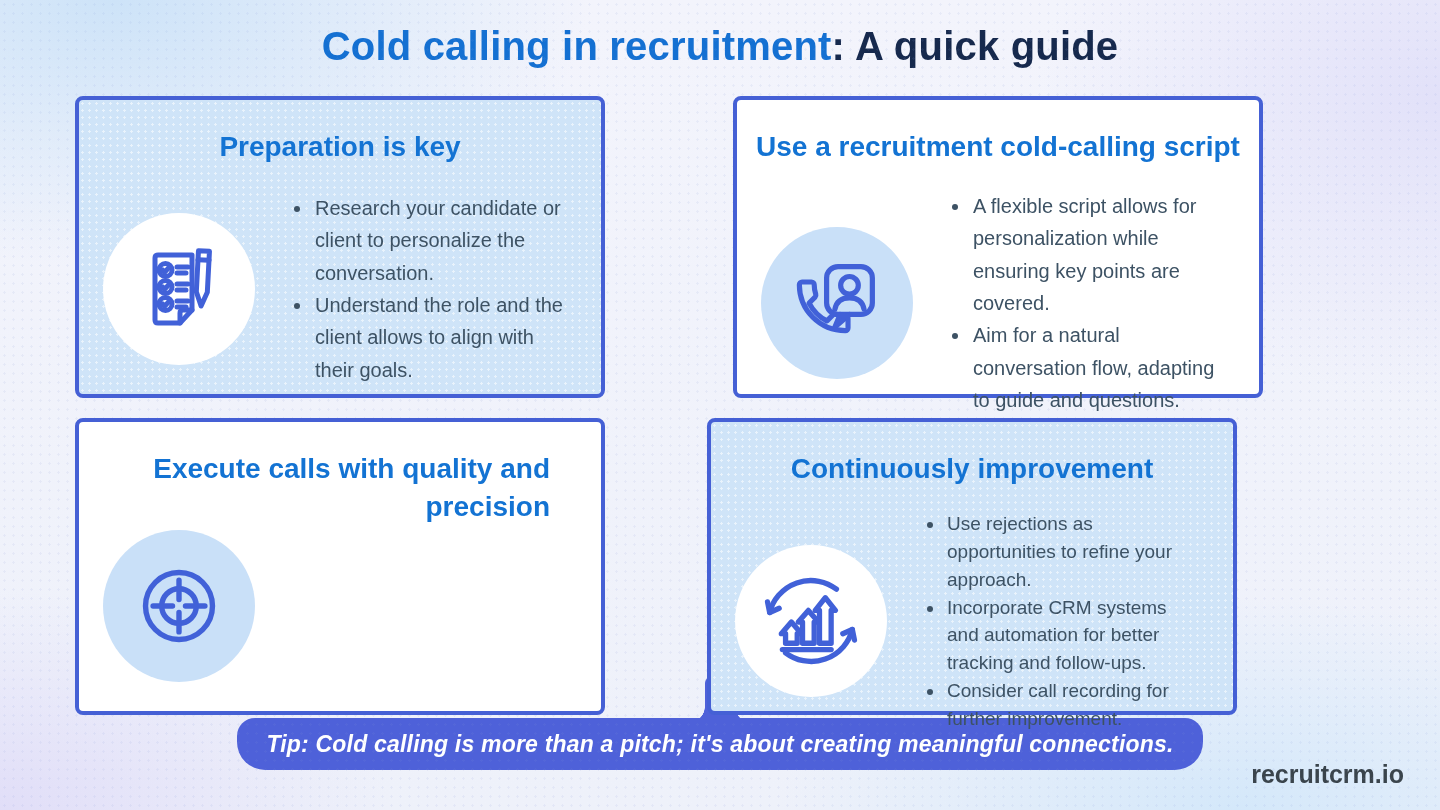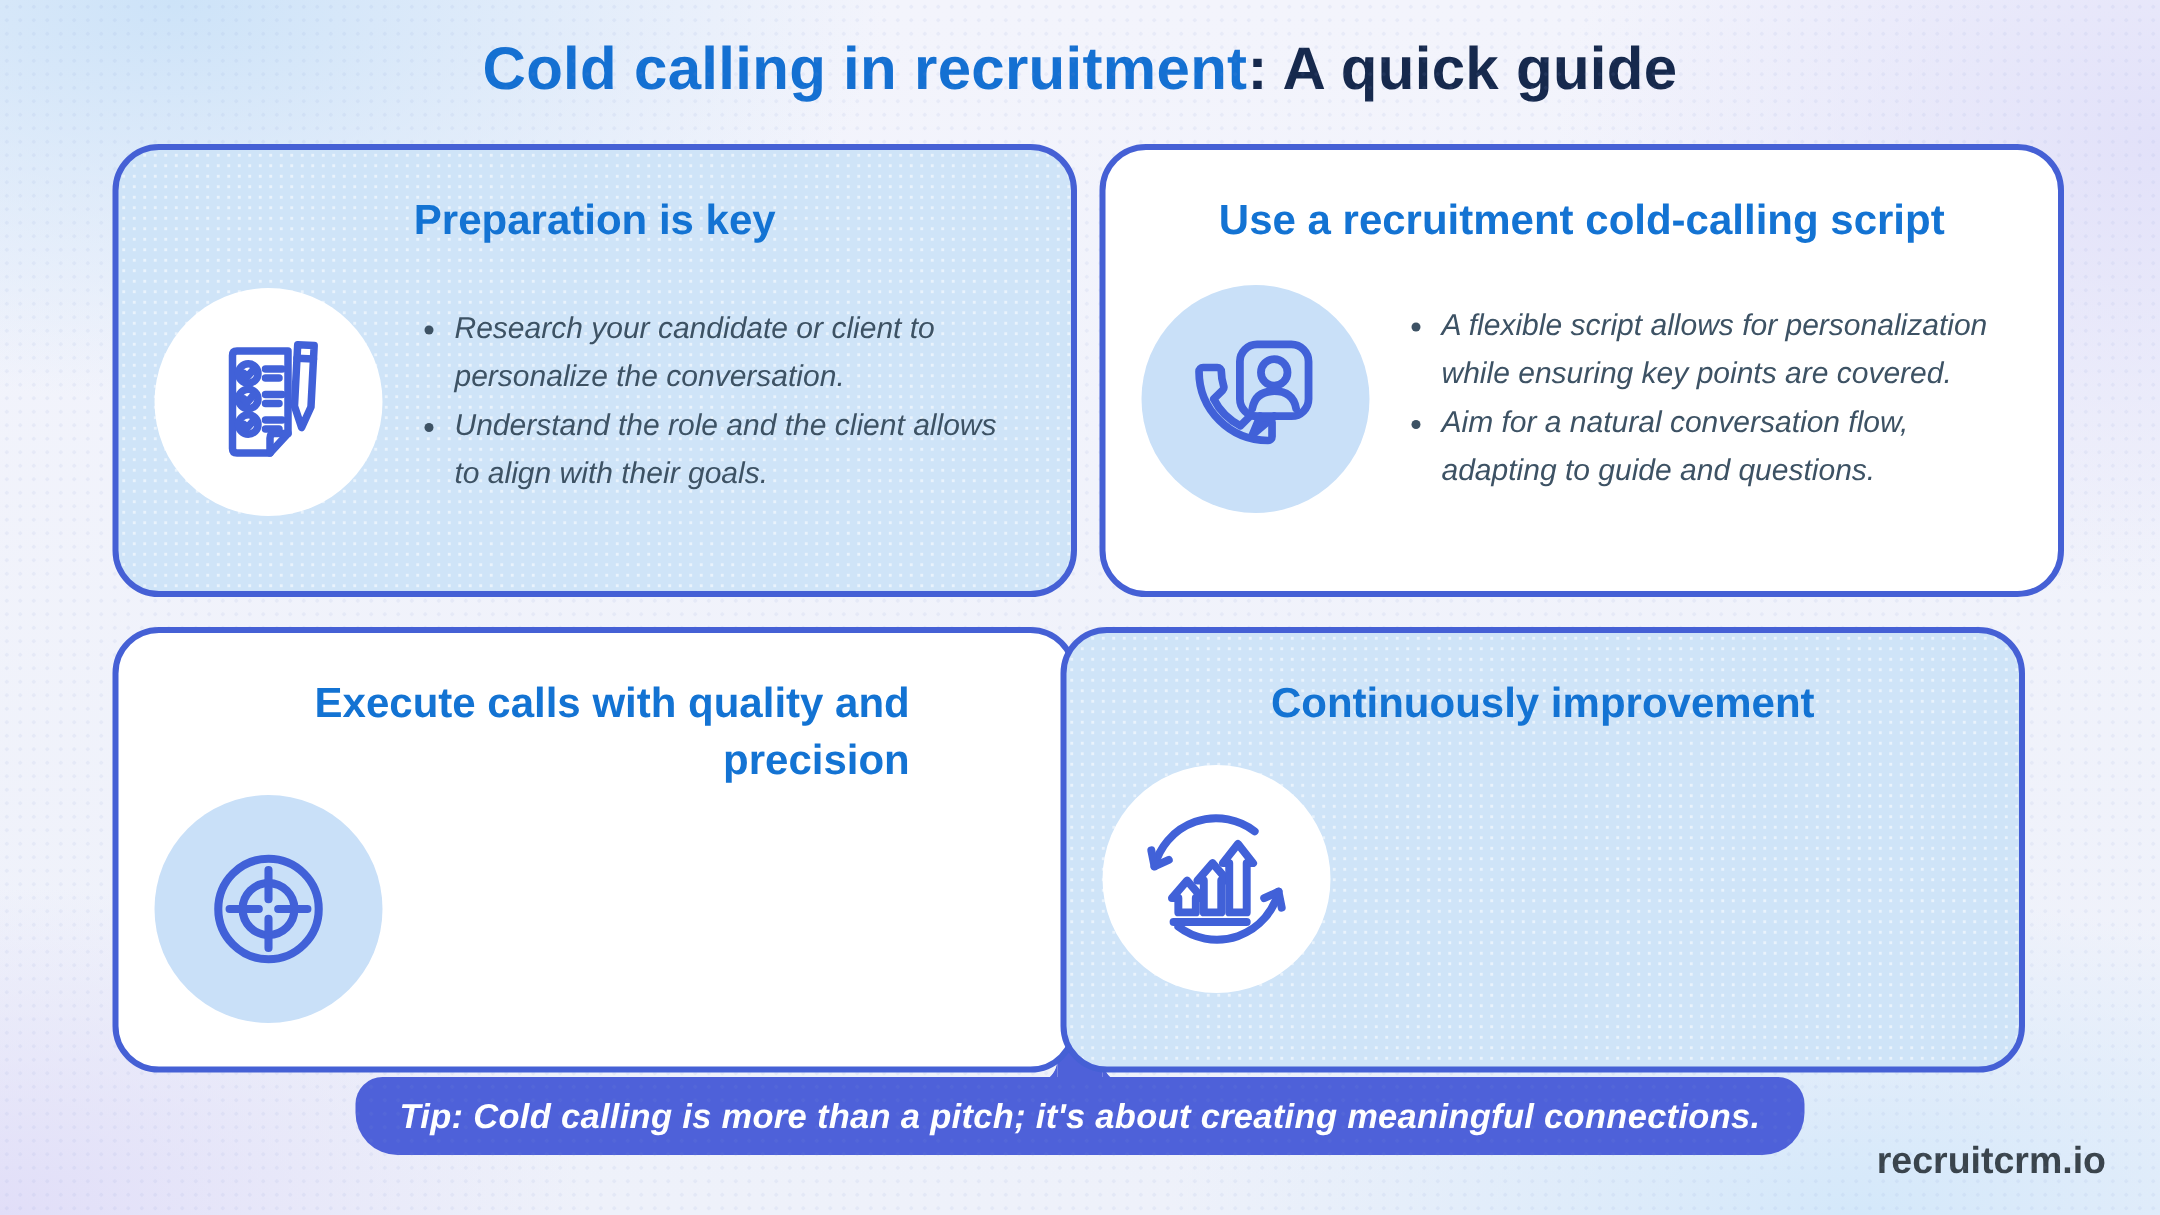--- a/index.html
+++ b/index.html
@@ -22,41 +22,41 @@
   }
 
   .main-title{
     position:absolute; top:24px; left:0; width:100%;
     text-align:center; font-size:40px; font-weight:700; letter-spacing:.2px;
   }
   .main-title .t-primary{ color:#1470d2; }
   .main-title .t-secondary{ color:#16294d; }
 
   .card{
-    position:absolute; width:643px; border:4px solid #4560d5; border-radius:31px;
+    position:absolute; width:530px; border:4px solid #4560d5; border-radius:8px;
     padding:28px 10px 20px 10px; z-index:2;
   }
   .card.blue{
     background-color:#cfe4f8;
     background-image:radial-gradient(rgba(255,255,255,0.55) 1.1px, transparent 1.1px);
     background-size:7px 7px;
   }
   .card.white{ background:#ffffff; }
 
   .card-tl{ left:75px;  top:96px;  height:302px; }
   .card-tr{ left:733px; top:96px;  height:302px; }
   .card-bl{ left:75px;  top:418px; height:297px; }
   .card-br{ left:707px; top:418px; height:297px; }
 
   .card-title{
     text-align:center; color:#1373d3; font-size:28px; font-weight:700; line-height:1.35;
   }
   .card-bl .card-title{ max-width:420px; margin:0 auto;text-align:right; }
 
-  .card-body{ display:flex; align-items:center; gap:20px; padding:0 22px 0 14px;font-style:italic; }
+  .card-body{ display:flex; align-items:center; gap:32px; padding:0 22px 0 14px; }
   .card-tl .card-body{ margin-top:26px; }
   .card-tr .card-body{ margin-top:24px; }
   .card-bl .card-body{ margin-top:4px;  }
   .card-br .card-body{ margin-top:22px; }
 
   .icon-circle{
     width:152px; height:152px; border-radius:50%; flex-shrink:0;
     display:flex; align-items:center; justify-content:center;
   }
   .icon-circle.c-white{ background:#ffffff; }
@@ -169,20 +169,25 @@
           <path d="M23 77 H69"></path>
           <path d="M26 71 V62 H22 L31.5 51 L41 62 H37 V71 Z"></path>
           <path d="M42 71 V51 H38 L47.5 40 L57 51 H53 V71 Z"></path>
           <path d="M58 71 V40 H54 L63.5 28 L73 40 H69 V71 Z"></path>
           <path d="M74 20 A40 40 0 0 0 11 42"></path>
           <path d="M11 42 l-2 -10 M11 42 l9 -4"></path>
           <path d="M26 80 A40 40 0 0 0 89 58"></path>
           <path d="M89 58 l2 10 M89 58 l-9 4"></path>
         </svg>
       </div>
+      <ul class="bullets">
+          <li>Use rejections as opportunities to refine your approach.</li>
+          <li>Incorporate CRM systems and automation for better tracking and follow-ups.</li>
+          <li>Consider call recording for further improvement.</li>
+        </ul>
     </div>
   </section>
 
   <div class="connector">
     <div class="flare flare-left"></div>
     <div class="flare flare-right"></div>
   </div>
 
   <div class="tip-banner">
     <span class="tip-text">Tip: Cold calling is more than a pitch; it's about creating meaningful connections.</span>

